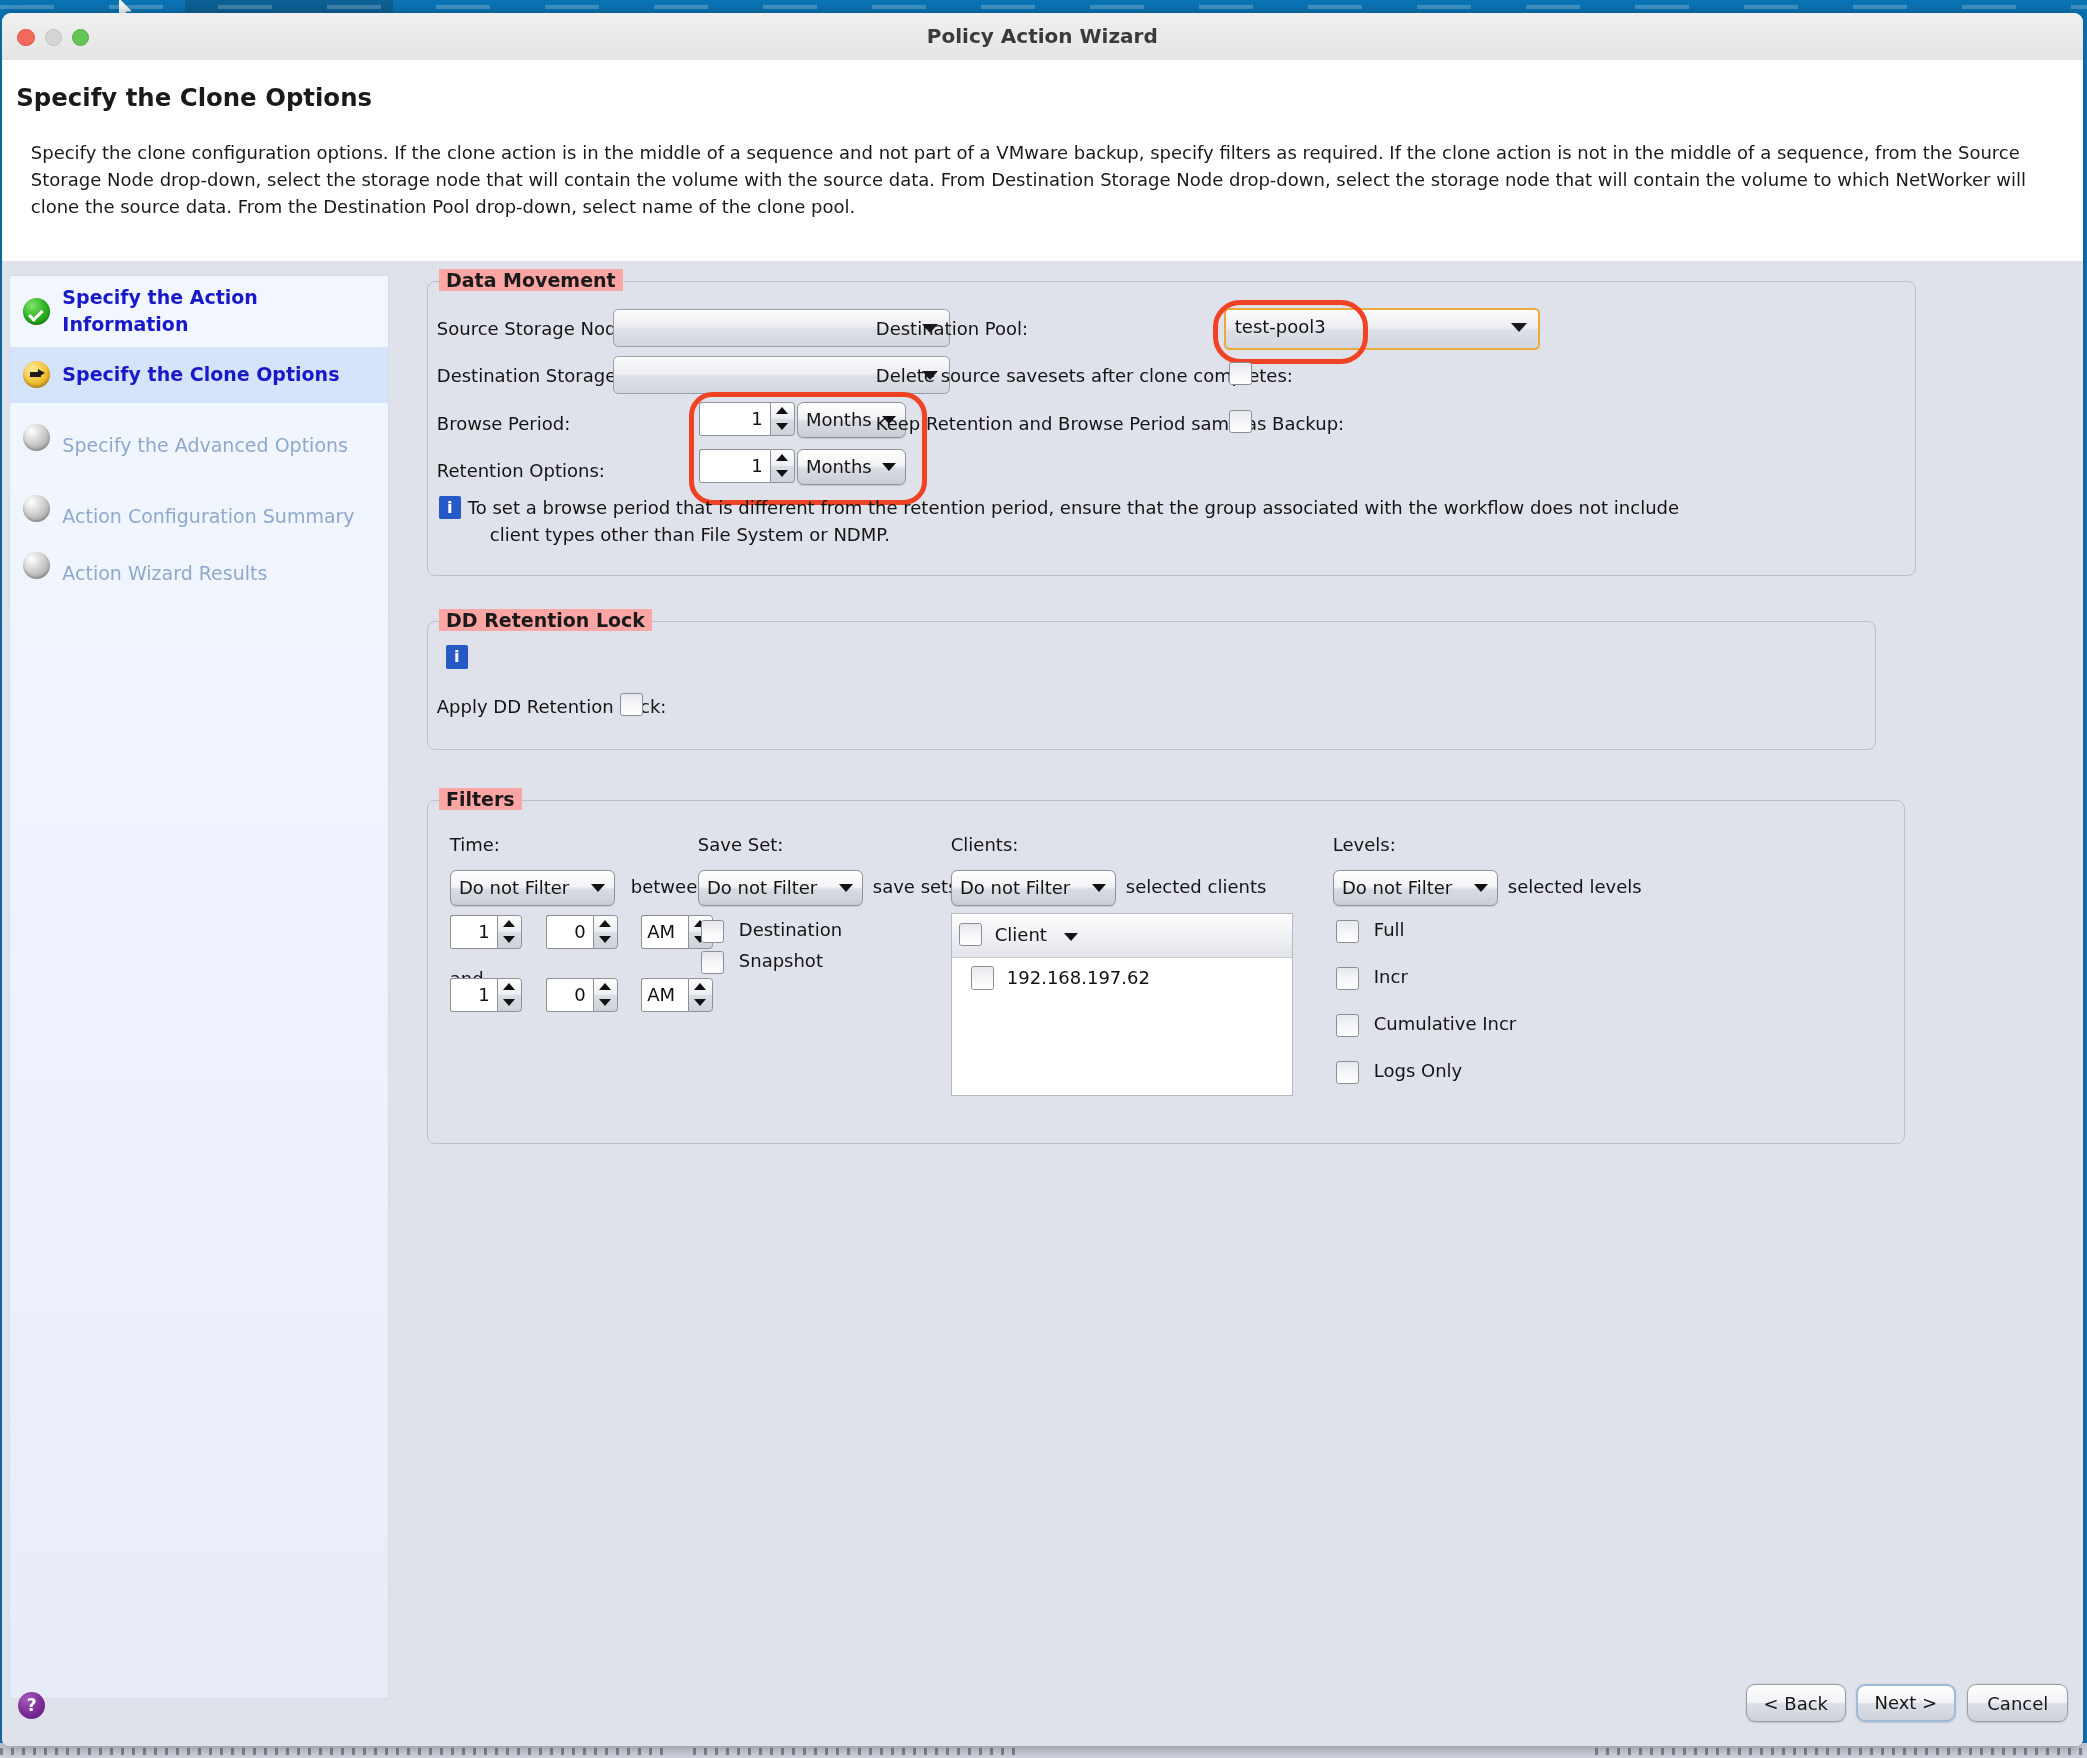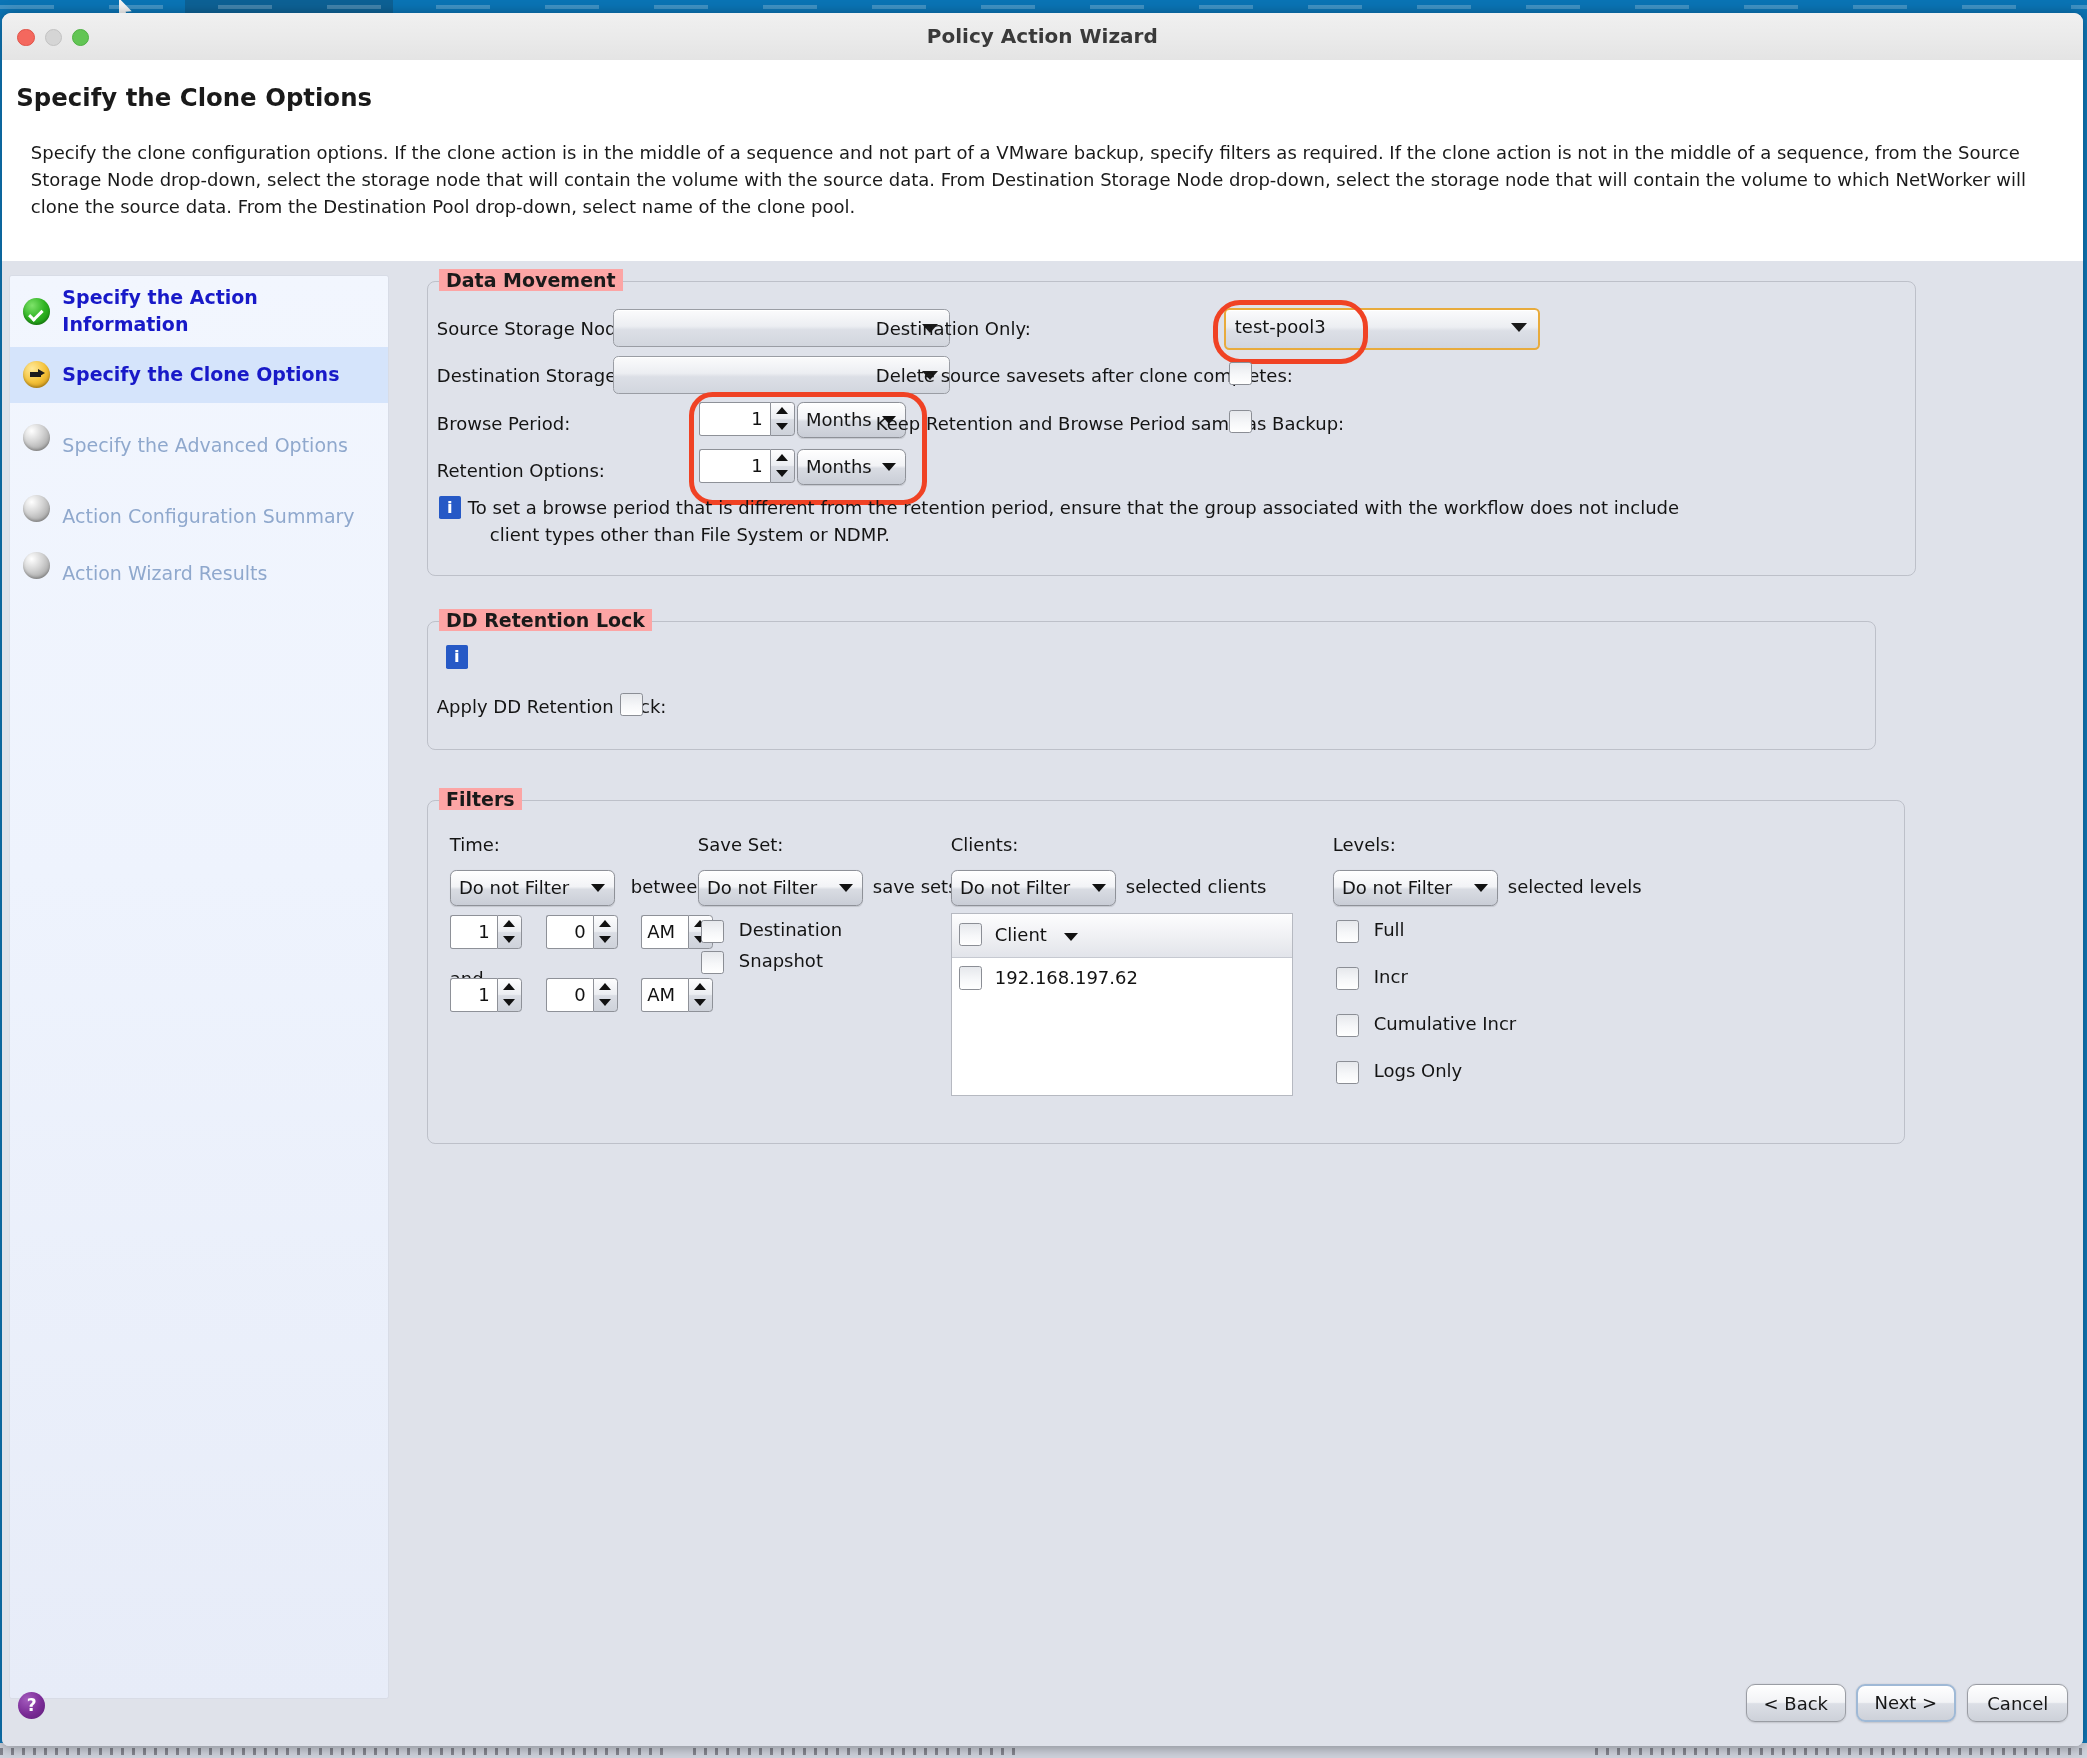--- a/index.html
+++ b/index.html
@@ -158,21 +158,21 @@
   }
   #clients-head{
     position:absolute;left:0;top:0;right:0;height:43px;
     background:linear-gradient(180deg,#fdfdfe 0%,#f0f1f4 50%,#e2e4ea 100%);
     border-bottom:0.9px solid #c6c9d1;
   }
   #clients-head .cbx{left:7.2px;top:9px;}
   #clients-head .hl{position:absolute;left:43px;top:10px;font-size:18px;color:#121212;}
   #clients-head .harrow{position:absolute;left:112px;top:19px;width:0;height:0;
      border-left:7.2px solid transparent;border-right:7.2px solid transparent;border-top:8.1px solid #111;}
-  .client-row{position:absolute;left:0;height:38px;}
+  .client-row{position:absolute;left:12px;height:38px;}
   .client-row .cbx{left:7.2px;top:5.4px;}
   .client-row .cn{position:absolute;left:43px;top:6.3px;font-size:18px;color:#121212;}
 
   
   #footer{position:absolute;left:0;bottom:0;width:100%;height:87px;}
   #help-btn{
     position:absolute;left:16.3px;bottom:27px;width:27px;height:27px;border-radius:50%;
     background:radial-gradient(circle at 34% 28%,#a35bbd 0%,#7a2b96 55%,#5d1d76 100%);
     color:#fff;font-size:17px;font-weight:bold;text-align:center;line-height:27px;
   }
@@ -288,21 +288,21 @@
             <i class="dn"></i>
           </div>
       </div>
       <div class="scombo" style="left:369px;top:167px;width:107px;">
         <span class="cval">Months</span>
         <span class="carrow"></span>
       </div>
 
       <div class="ring" style="left:261px;top:110px;width:228px;height:103px;"></div>
 
-      <div class="lbl" style="left:448px;top:36px;">Destination Only:</div>
+      <div class="lbl" style="left:448px;top:36px;">Destination Pool:</div>
       <div class="combo" style="left:796px;top:26px;width:312px;border:2.7px solid #e8ab3c;height:38px;">
         <span class="cval" style="top:6.3px;">test-pool3</span>
         <span class="carrow" style="top:13.6px;"></span>
       </div>
       <div class="ring" style="left:785px;top:18px;width:145px;height:54px;border-radius:27px;"></div>
 
       <div class="lbl" style="left:448px;top:83px;">Delete source savesets after clone completes:</div>
       <div class="cbx" style="left:801px;top:80px;"></div>
 
       <div class="lbl" style="left:448px;top:131px;">Keep Retention and Browse Period same as Backup:</div>

